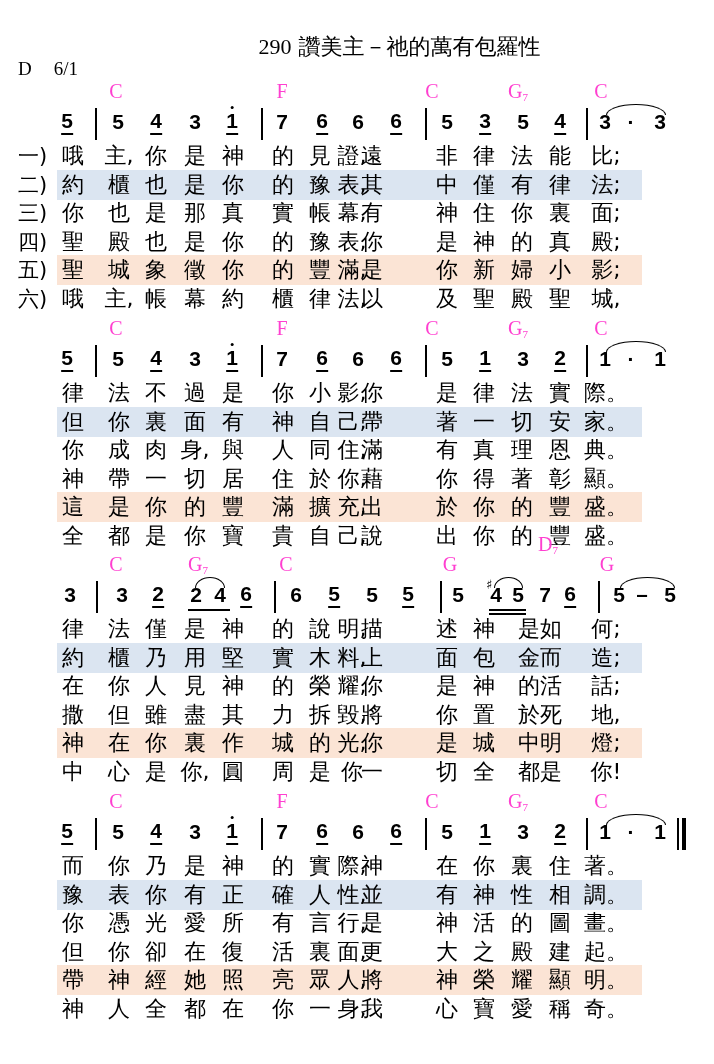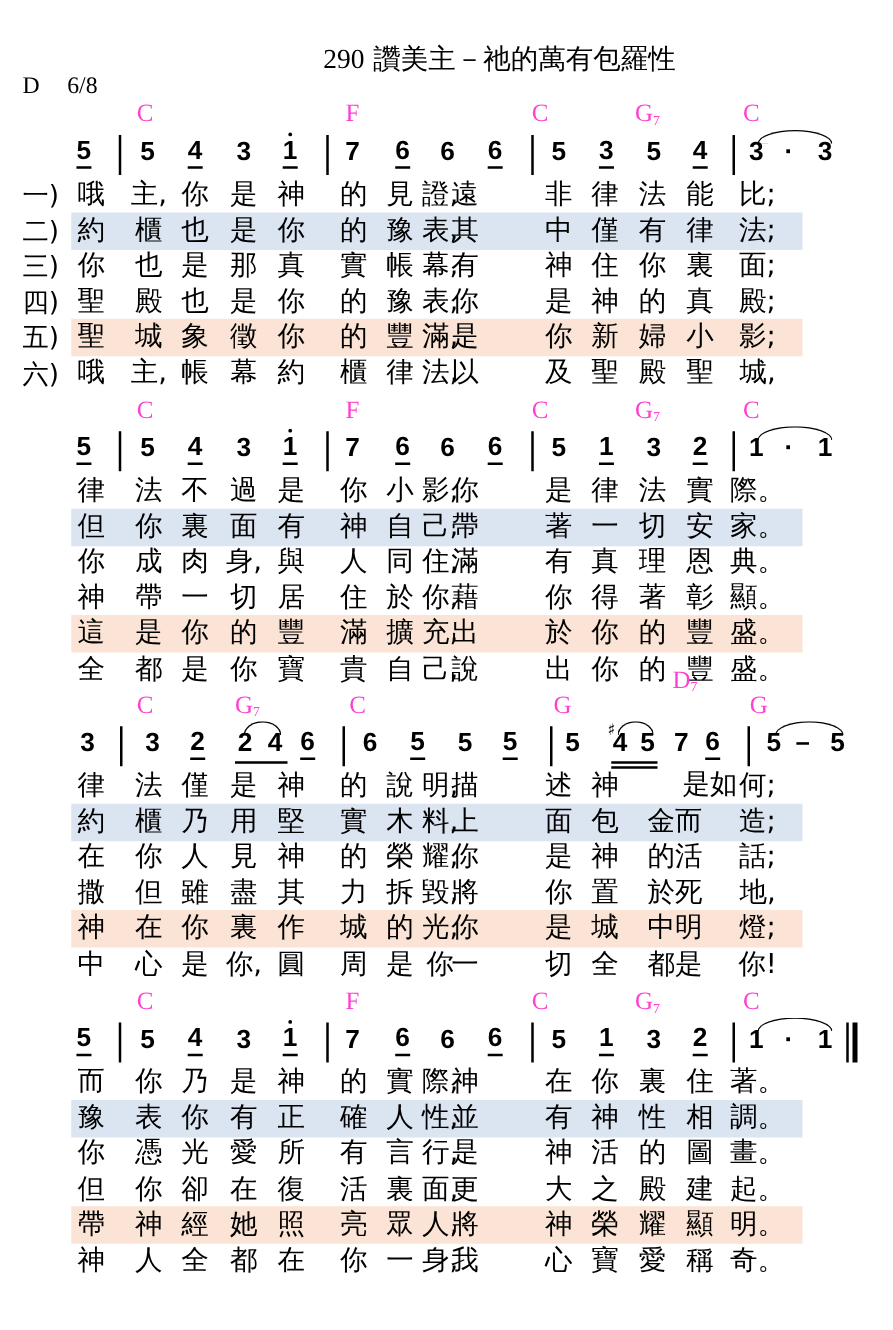--- a/index.html
+++ b/index.html
@@ -31,21 +31,21 @@
 </style>
 </head>
 <body>
 
 <div class="abs title">
   <span class="num">290</span>
   <span> </span>
   <span>讚美主－祂的萬有包羅性</span>
 </div>
 <div class="abs meta">
-  <span>D</span><span>6/8</span>
+  <span>D</span><span>6/1</span>
 </div>
 
 <div id="score">
     <div style="position: absolute; left: 0px; top: 0px;">
       <div class="chord" style="left: 116px; top: 80px;"><span>C</span></div>
       <div class="chord" style="left: 282px; top: 80px;"><span>F</span></div>
       <div class="chord" style="left: 432px; top: 80px;"><span>C</span></div>
       <div class="chord" style="left: 518px; top: 80px;"><span>G</span><sub>7</sub></div>
       <div class="chord" style="left: 601px; top: 80px;"><span>C</span></div>
       <div class="note u" style="left: 67px; top: 110px;">5</div>
@@ -341,21 +341,21 @@
         <span style="left: 119px;">法</span>
         <span style="left: 156px;">僅</span>
         <span style="left: 195px;">是</span>
         <span style="left: 233px;">神</span>
         <span style="left: 283px;">的</span>
         <span style="left: 320px;">說</span>
         <span style="left: 352px;">明,</span>
         <span style="left: 372px;">描</span>
         <span style="left: 447px;">述</span>
         <span style="left: 484px;">神</span>
-        <span style="left: 568px; font-family: Liberation Mono, monospace;">是如</span>
+        <span style="left: 540px;">是如</span>
         <span style="left: 606px;">何;</span>
       </div>
       <div class="band blue" style="top: 642.5px;"></div>
       <div class="lyric" style="left: 0px; top: 643.5px; width: 714px; height: 28px;">
         <span style="left: 73px;">約</span>
         <span style="left: 119px;">櫃</span>
         <span style="left: 156px;">乃</span>
         <span style="left: 195px;">用</span>
         <span style="left: 233px;">堅</span>
         <span style="left: 283px;">實</span>

